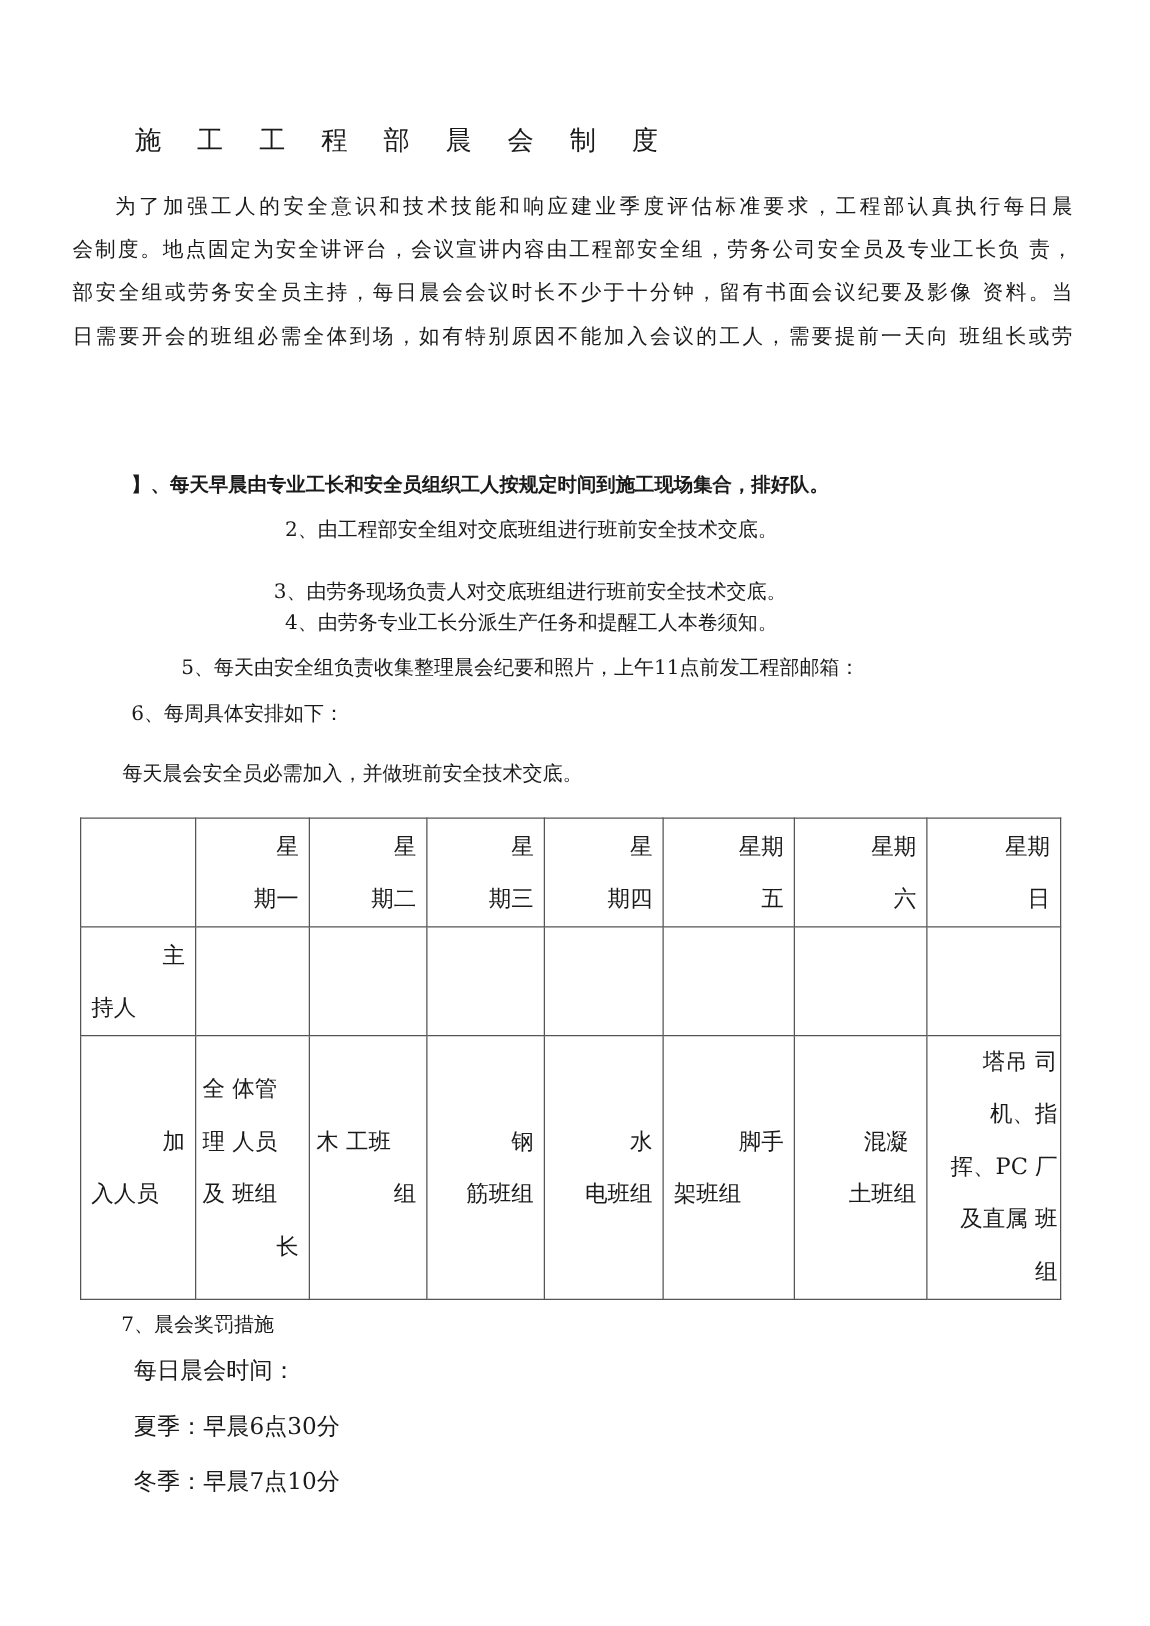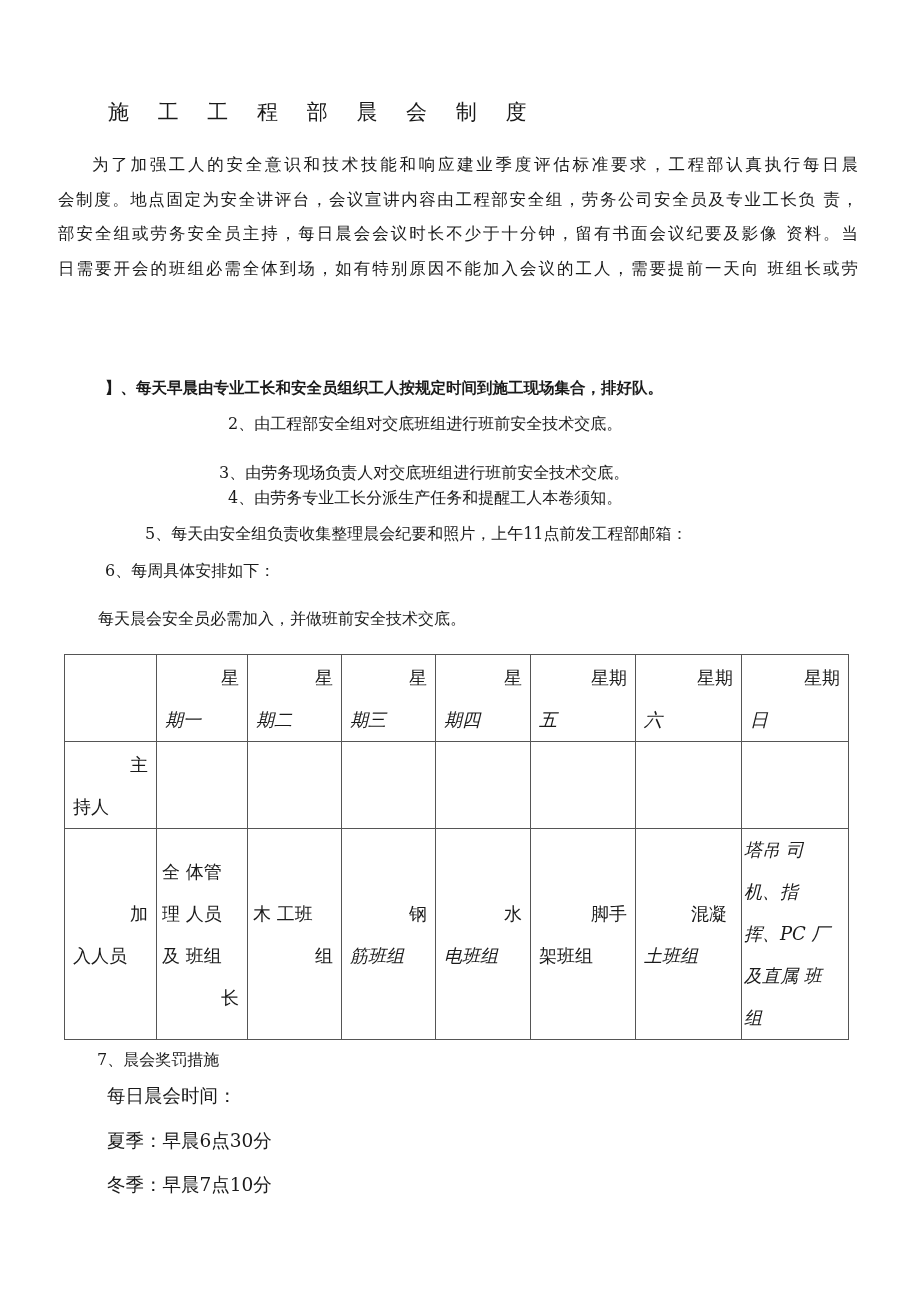--- a/index.html
+++ b/index.html
@@ -29,21 +29,21 @@
       position: absolute; left: 64px; top: 654px;
       border-collapse: collapse; table-layout: fixed;
       font-size: 18px;
     }
     table.sched td {
       border: 1.3px solid #555; padding: 0; vertical-align: top;
       line-height: 42px;
     }
     .cell-inner { padding: 2px 8px 0 8px; }
     .r { text-align: right; }
-    .c { text-align: left; font-style: italic; }
+    .c { text-align: right; }
     .l { text-align: left; }
   </style>
 </head>
 <body>
 
 <div>
 
   <div class="abs title">施 工 工 程 部 晨 会 制 度</div>
 
   <div class="para">

